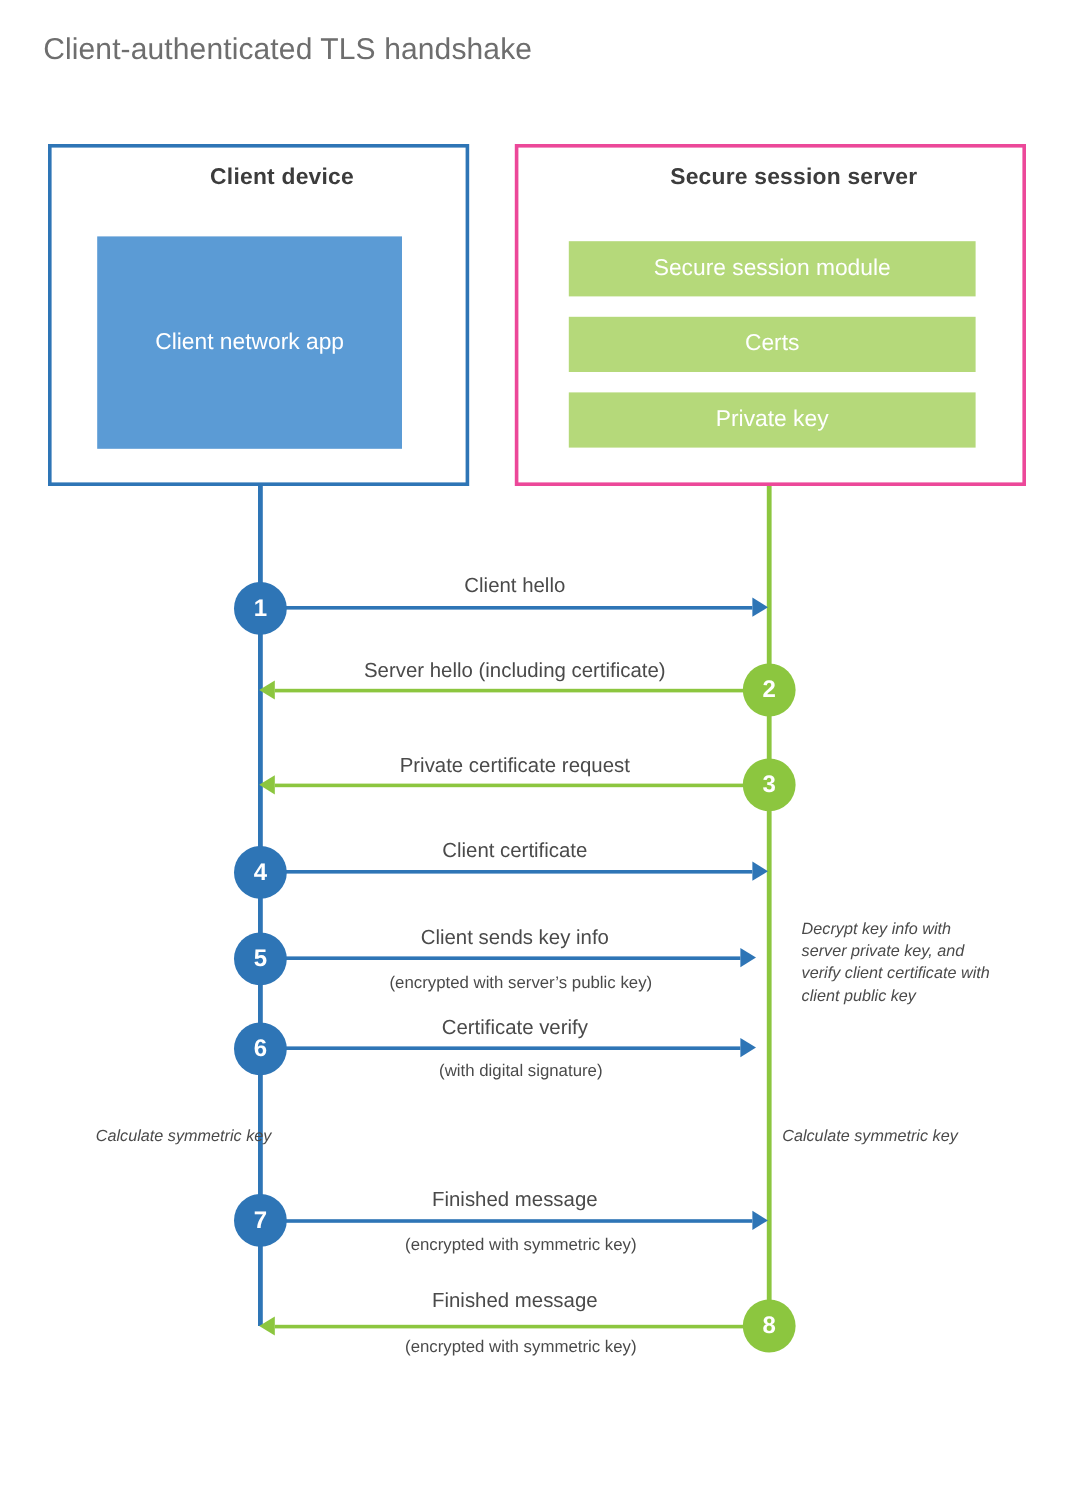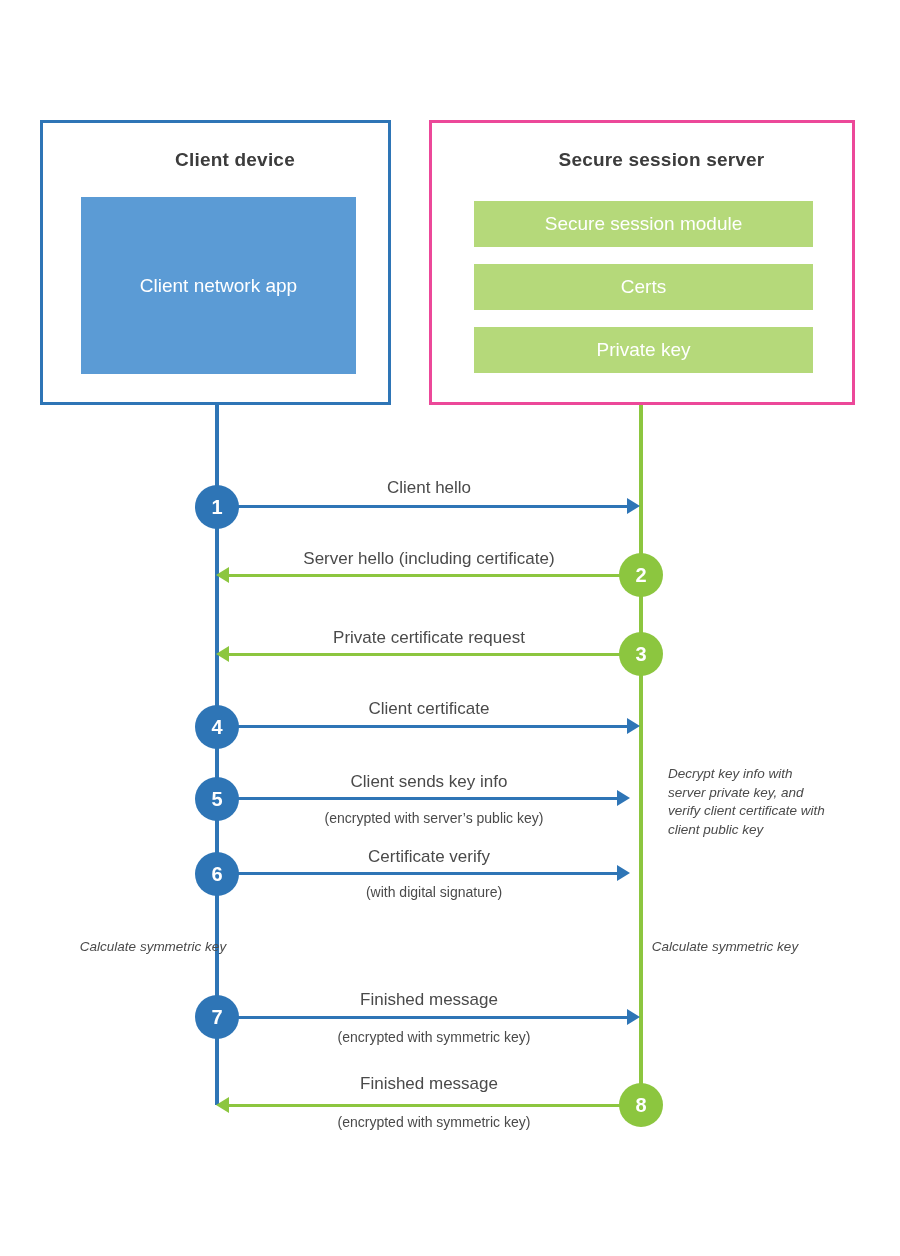--- a/index.html
+++ b/index.html
@@ -50,31 +50,31 @@
     top: 120px;
     width: 426px;
     height: 285px;
     border: 3px solid #ec4899;
   }
   .actor-title {
     text-align: center;
     font-size: 19px;
     font-weight: bold;
     color: #3c3c3c;
-    margin-top: 26px;
+    margin-top: 14px;
     letter-spacing: 0.2px;
     padding-left: 39px;
   }
 
   
   #client-app-block {
     position: absolute;
     left: 38px;
     top: 74px;
-    width: 275px;
+    width: 254px;
     height: 177px;
     background: #5b9bd5;
     color: #ffffff;
     font-size: 19px;
     display: flex;
     align-items: center;
     justify-content: center;
     text-align: center;
     line-height: 1.25;
   }
@@ -174,20 +174,21 @@
     font-style: italic;
   }
   .side-note.centered { text-align: center; transform: translateX(-50%); }
   .side-note.leftal { text-align: left; }
 </style>
 </head>
 <body>
 
 <div id="stage">
 
+  <div id="page-title">Client-authenticated TLS handshake</div>
 
   <div class="actor-box" id="client-box">
     <div class="actor-title">Client device</div>
     <div id="client-app-block">Client network app</div>
   </div>
 
   <div class="actor-box" id="server-box">
     <div class="actor-title">Secure session server</div>
     <div class="server-block" id="server-block-0">Secure session module</div>
     <div class="server-block" id="server-block-1">Certs</div>

